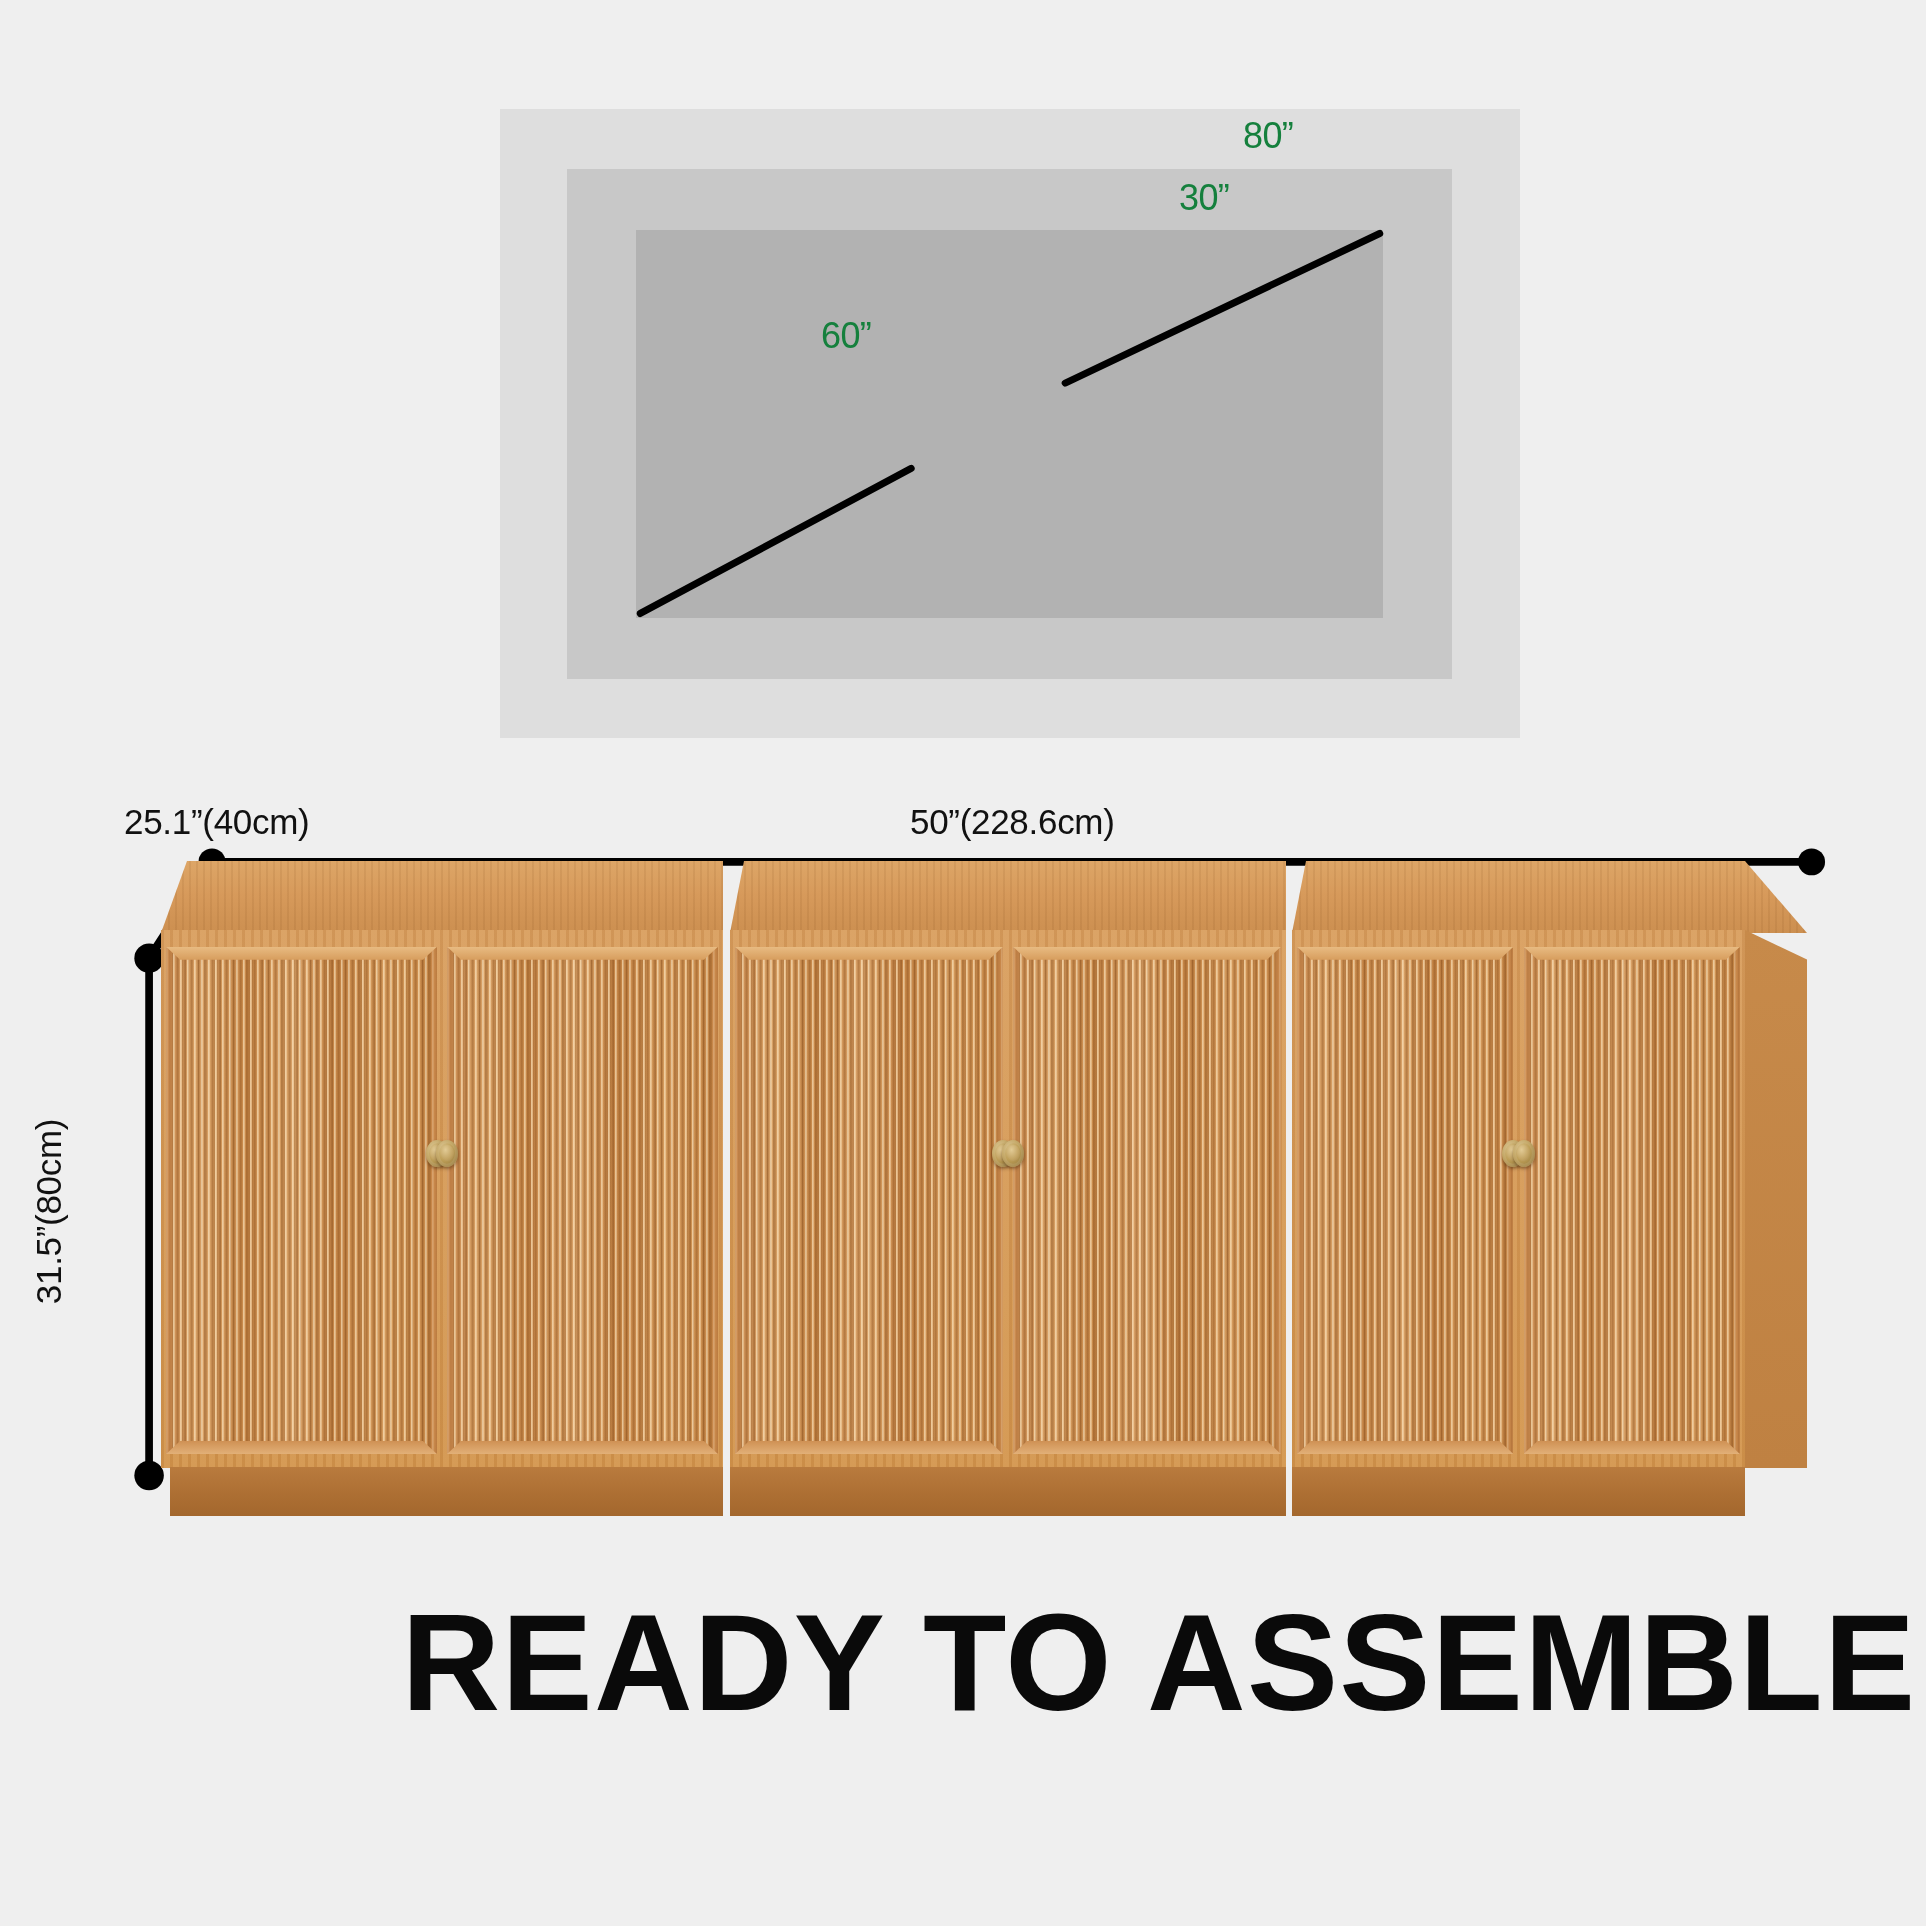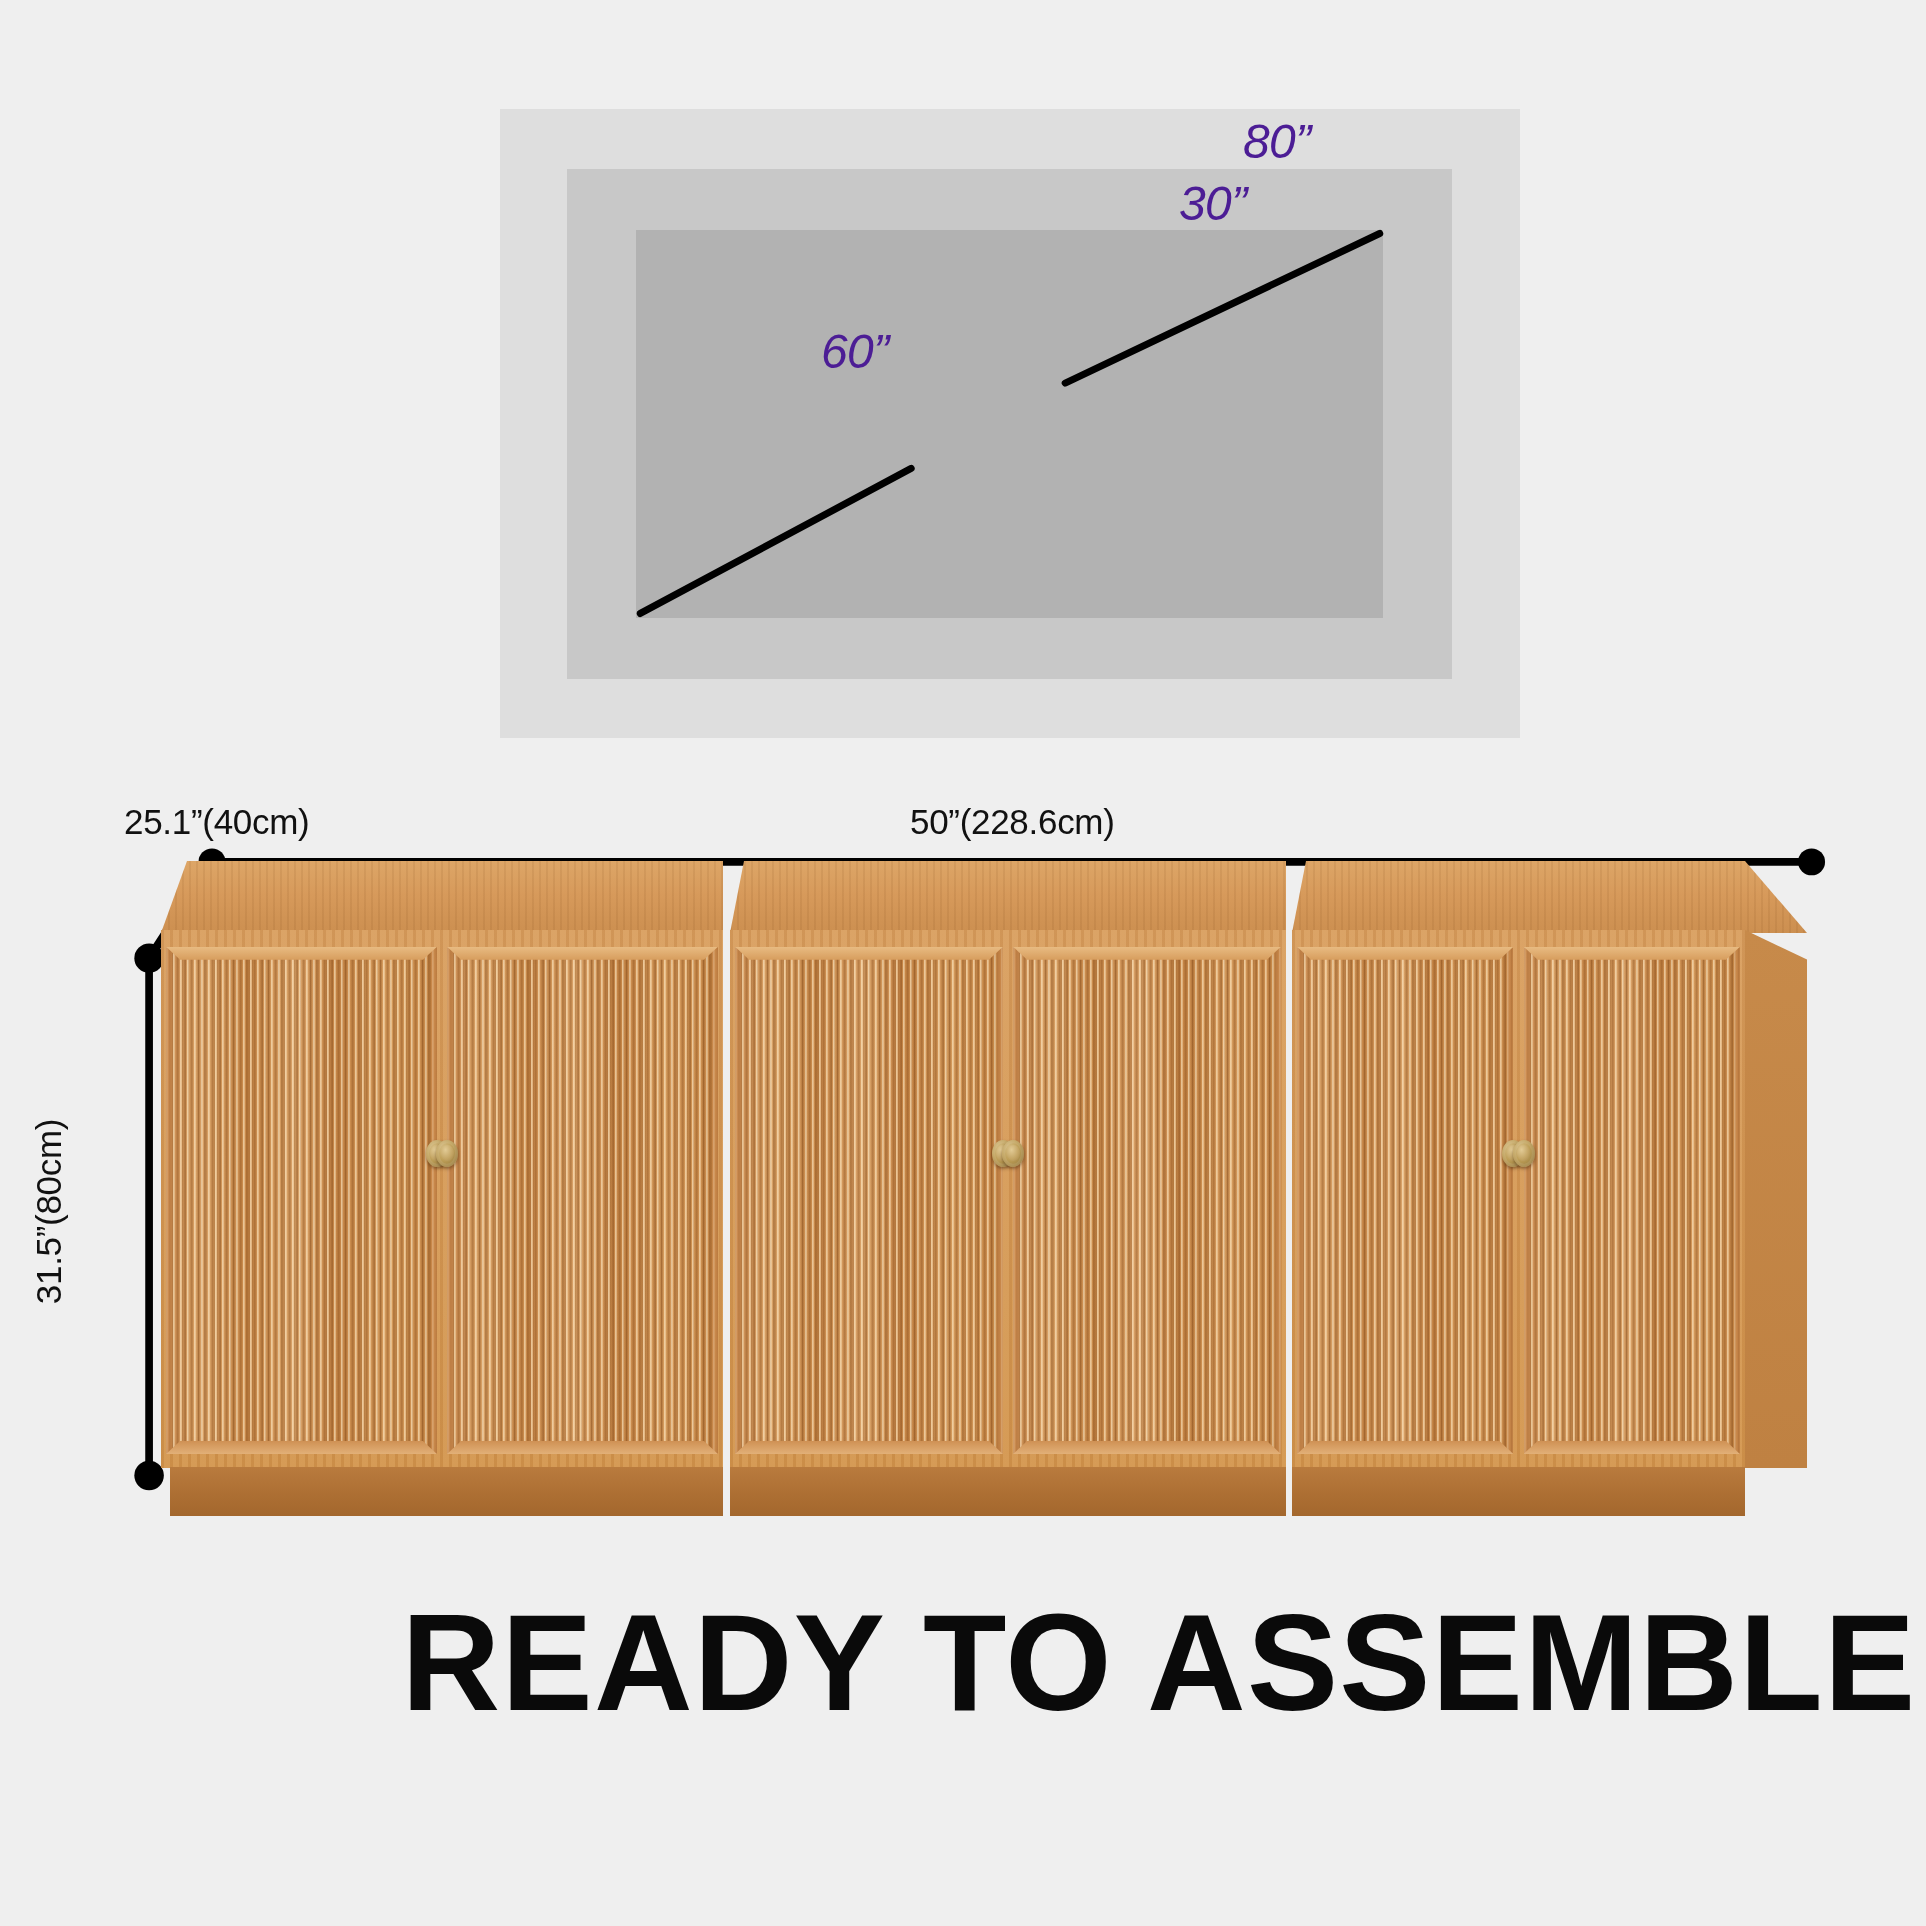--- a/index.html
+++ b/index.html
@@ -13,26 +13,26 @@
   .stage{position:absolute;left:0;top:0;width:1926px;height:1926px;}
 
   
   #tv-diagram{position:absolute;left:500px;top:109px;width:1020px;height:629px;}
   .tv-rect{position:absolute;box-sizing:border-box;}
   #tv-outer{left:0;top:0;width:1020px;height:629px;background:#dedede;}
   #tv-mid{left:67px;top:60px;width:885px;height:510px;background:#c8c8c8;}
   #tv-inner{left:136px;top:121px;width:747px;height:388px;background:#b2b2b2;}
 
   .tv-label{
-    position:absolute;color:#4c1d95;font-size:48px;font-weight:400;
-    letter-spacing:-0.6px;white-space:nowrap;line-height:1;font-style:italic;
+    position:absolute;color:#15803d;font-size:36px;font-weight:400;
+    letter-spacing:-0.6px;white-space:nowrap;line-height:1;
   }
   #label-80{left:743px;top:9px;}
   #label-70{left:679px;top:71px;}
-  #label-60{left:321px;top:219px;}
+  #label-60{left:321px;top:209px;}
 
   #tv-diagonal-svg{position:absolute;left:0;top:0;width:1020px;height:629px;
     overflow:visible;pointer-events:none;}
 
   
   #sideboard-block{position:absolute;left:0;top:790px;width:1926px;height:751px;}
 
   #dimension-svg{position:absolute;left:0;top:0;width:1926px;height:751px;overflow:visible;}
 
   .dim-label{position:absolute;color:#111;font-size:35px;letter-spacing:-0.3px;

